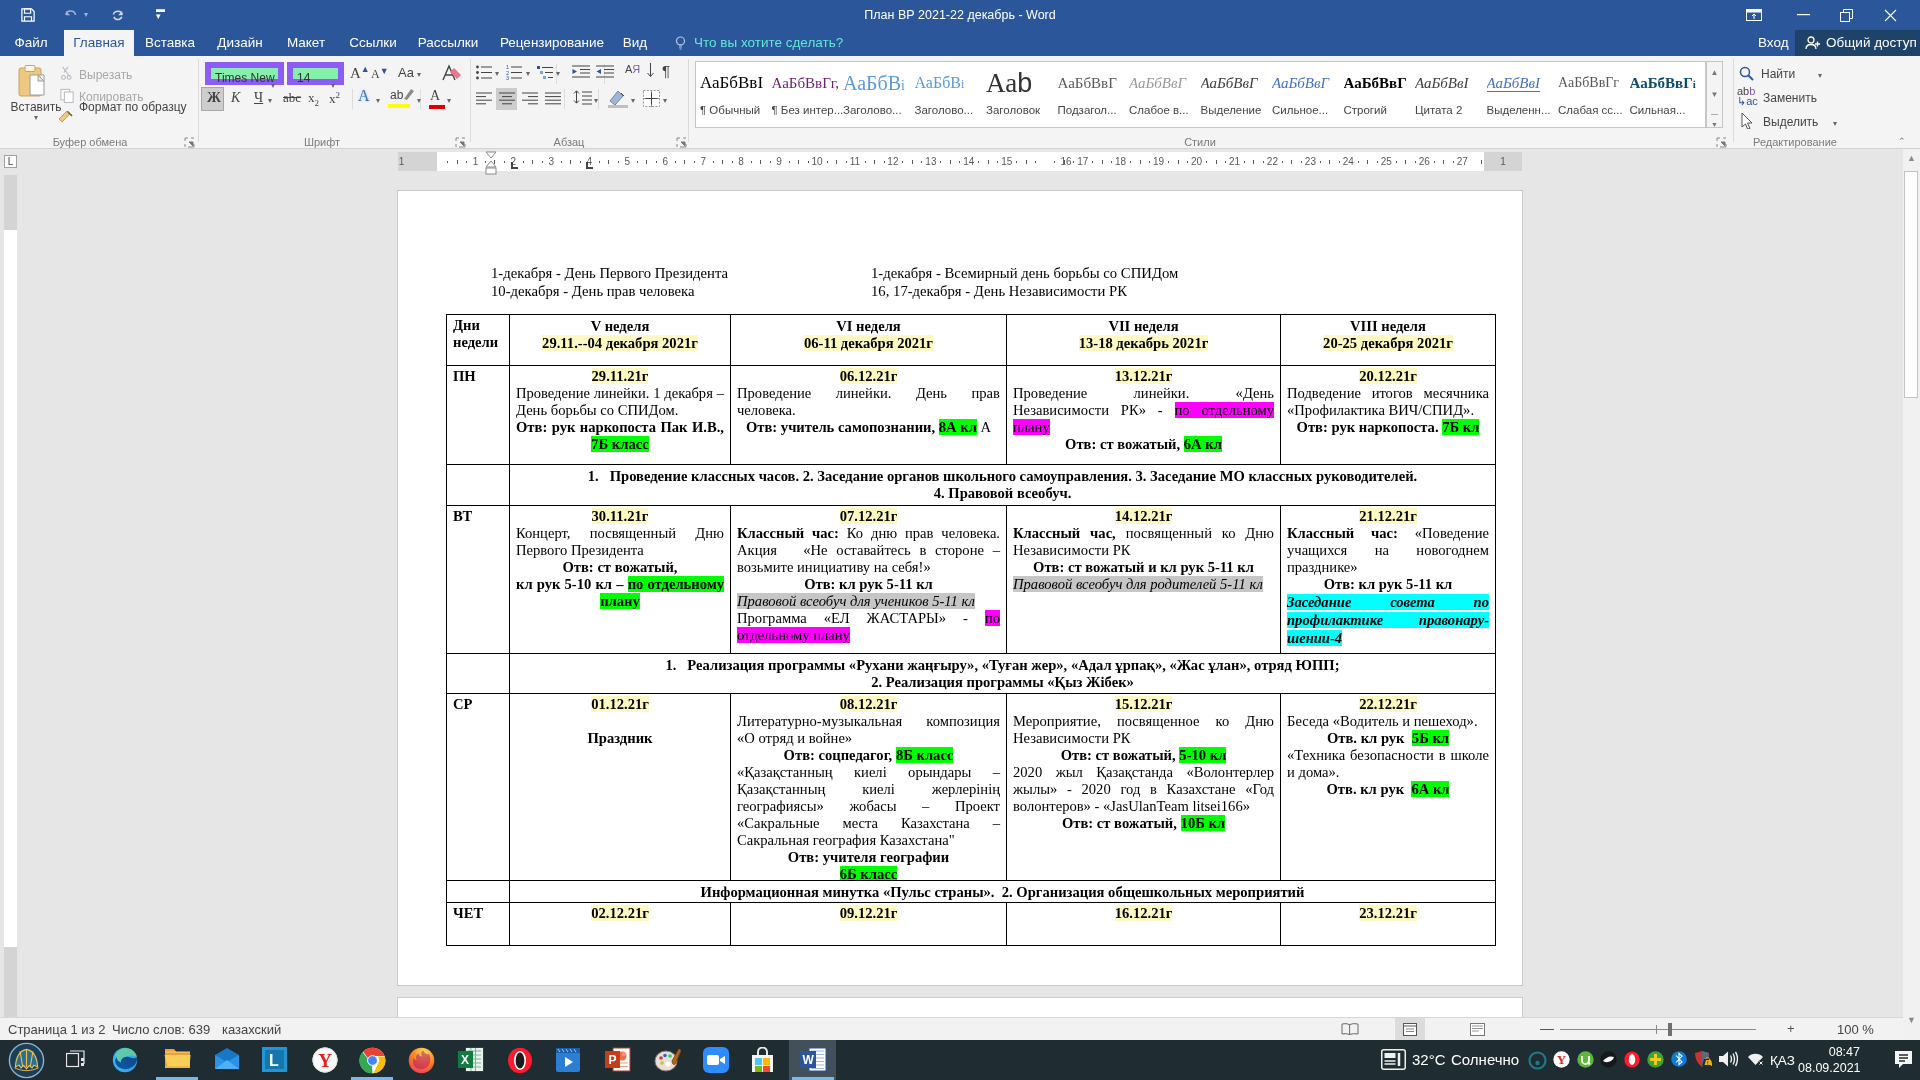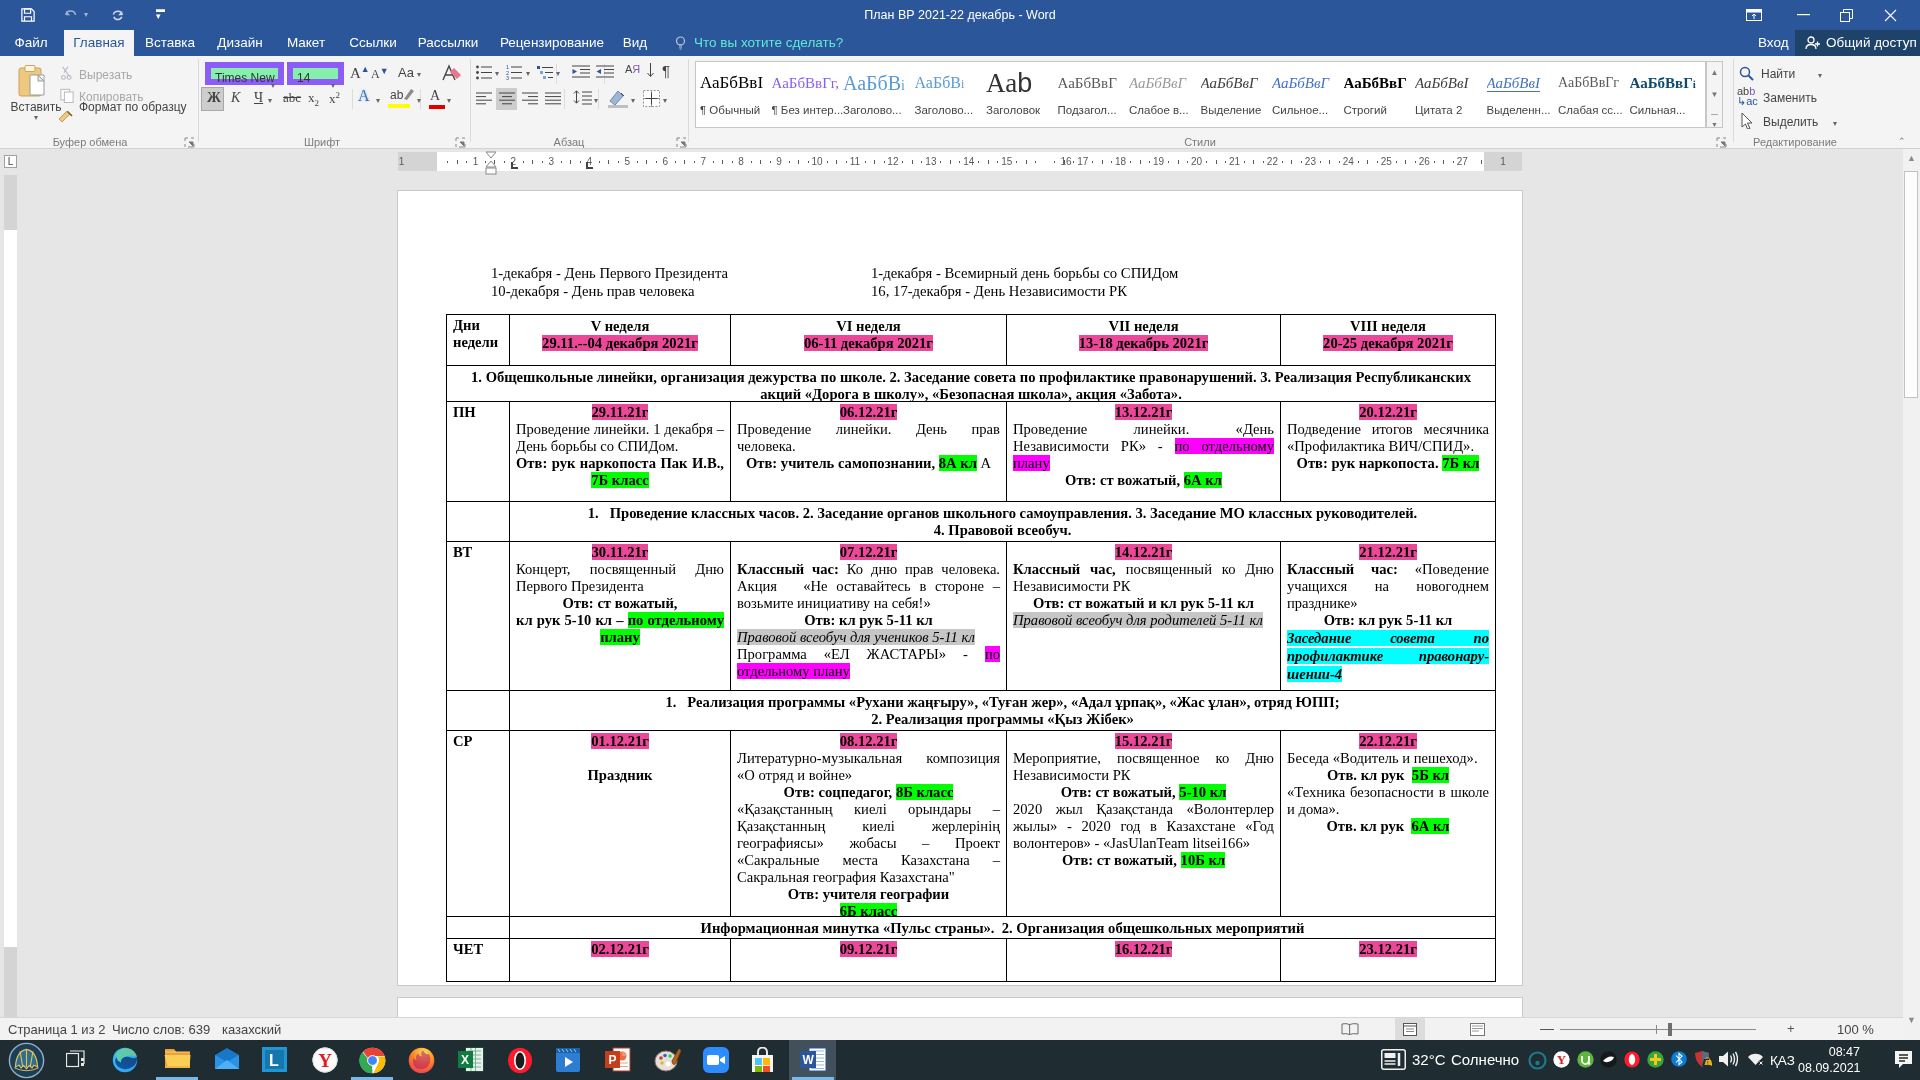--- a/index.html
+++ b/index.html
@@ -41,21 +41,21 @@
 #page1 { position:absolute; left:398px; top:16px; width:1124px; height:794px; background:#fff; box-shadow:0 0 0 1px #c9c9c9; }
 #page2 { position:absolute; left:398px; top:823px; width:1124px; height:100px; background:#fff; box-shadow:0 0 0 1px #c9c9c9; }
 #vruler { position:absolute; left:4px; top:0px; width:13px; height:842px; background:#d4d4d4; }
 #vruler .white { position:absolute; left:0; top:55px; width:13px; height:717px; background:#fff; }
 #doccontent { position:absolute; left:0; top:0; width:1124px; height:794px; font-family:"Liberation Serif", serif; color:#000; }
 .line { height:17px; line-height:17px; font-size:14.6px; }
 .jl { text-align:justify; text-align-last:justify; }
 .ctr { text-align:center; }
 .b { font-weight:bold; }
 .i { font-style:italic; }
-.hY { background:#ec4899; }
+.hY { background:#fef9c3; }
 .hG { background:#00ff00; }
 .hM { background:#ff00ff; }
 .hC { background:#00ffff; }
 .hGr { background:#c6c6c6; }
 
 #doctable { position:absolute; left:48px; top:122.5px; border-collapse:collapse; table-layout:fixed; }
 #doctable td { border:1px solid #000; vertical-align:top; padding:0; overflow:hidden; }
 .cellpad { padding:2px 6px 0 6px; overflow:hidden; }
 
 #statusbar { left:0; top:1017px; width:1903px; height:23px; background:#f2f2f2; border-top:1px solid #d6d6d6; font-size:13px; color:#444; }
@@ -264,21 +264,21 @@
   <div class="grplabel" style="left:529px; width:80px;">Абзац</div>
   <svg class="launcher" style="left:676px;" width="11" height="11" viewBox="0 0 11 11">
       <path d="M1 4 V1 h3 M7 1 h3 M1 7 v3 M4 10 h3 M10 7 v3 h-3" stroke="#888" fill="none"></path>
       <path d="M5 5 h4 v4 z M5 5 l4 4" stroke="#777" fill="#777"></path>
     </svg>
   <div class="grpsep" style="left:688px;"></div>
 
   <div class="sbtn" style="left:695px; top:5px; width:1011px; height:67px; background:#fff; border:1px solid #c6c6c6;"></div>
   <div class="sbtn" style="left:700px; top:8px; width:70px; height:38px; font-family:'Liberation Serif',serif; font-size:17px; color:#000; text-align:left; line-height:38px; overflow:hidden; white-space:nowrap;">АаБбВвІ</div>
 <div class="sbtn" style="left:700px; top:48px; width:72px; font-size:11.5px; color:#444; white-space:nowrap; overflow:hidden;">¶ Обычный</div>
-<div class="sbtn" style="left:771.5px; top:8px; width:70px; height:38px; font-family:'Liberation Serif',serif; font-size:15px; color:#8b5cf6; text-align:left; line-height:38px; overflow:hidden; white-space:nowrap;">АаБбВвГг,</div>
+<div class="sbtn" style="left:771.5px; top:8px; width:70px; height:38px; font-family:'Liberation Serif',serif; font-size:15px; color:#701a75; text-align:left; line-height:38px; overflow:hidden; white-space:nowrap;">АаБбВвГг,</div>
 <div class="sbtn" style="left:771.5px; top:48px; width:72px; font-size:11.5px; color:#444; white-space:nowrap; overflow:hidden;">¶ Без интер...</div>
 <div class="sbtn" style="left:843.0px; top:8px; width:70px; height:38px; font-family:'Liberation Serif',serif; font-size:20px; color:#5b9bd5; font-weight:400; text-align:left; line-height:38px; overflow:hidden; white-space:nowrap;">АаБбВ<span style="font-size:14px">і</span></div>
 <div class="sbtn" style="left:843.0px; top:48px; width:72px; font-size:11.5px; color:#444; white-space:nowrap; overflow:hidden;">Заголово...</div>
 <div class="sbtn" style="left:914.5px; top:8px; width:70px; height:38px; font-family:'Liberation Serif',serif; font-size:16px; color:#5b9bd5; text-align:left; line-height:38px; overflow:hidden; white-space:nowrap;">АаБбВ<span style="font-size:12px">і</span></div>
 <div class="sbtn" style="left:914.5px; top:48px; width:72px; font-size:11.5px; color:#444; white-space:nowrap; overflow:hidden;">Заголово...</div>
 <div class="sbtn" style="left:986.0px; top:8px; width:70px; height:38px; font-family:'Liberation Serif',serif; font-size:27px; color:#333; text-align:left; line-height:38px; overflow:hidden; white-space:nowrap;">Аа<span style="font-family:Liberation Sans">b</span></div>
 <div class="sbtn" style="left:986.0px; top:48px; width:72px; font-size:11.5px; color:#444; white-space:nowrap; overflow:hidden;">Заголовок</div>
 <div class="sbtn" style="left:1057.5px; top:8px; width:70px; height:38px; font-family:'Liberation Serif',serif; font-size:15px; color:#5a5a5a; text-align:left; line-height:38px; overflow:hidden; white-space:nowrap;">АаБбВвГ</div>
 <div class="sbtn" style="left:1057.5px; top:48px; width:72px; font-size:11.5px; color:#444; white-space:nowrap; overflow:hidden;">Подзагол...</div>
 <div class="sbtn" style="left:1129.0px; top:8px; width:70px; height:38px; font-family:'Liberation Serif',serif; font-size:15px; font-style:italic; color:#9a9a9a; text-align:left; line-height:38px; overflow:hidden; white-space:nowrap;">АаБбВвГ</div>
@@ -494,28 +494,20 @@
                   <div class="line b ctr" style="line-height:18px;"><span class="hY">13-18 декабрь 2021г</span></div>
                 </div>
               </td>
               <td>
                 <div class="cellpad" style="height:50px;">
                   <div class="line b ctr" style="line-height:18px;">VIII неделя</div>
                   <div class="line b ctr" style="line-height:18px;"><span class="hY">20-25 декабря 2021г</span></div>
                 </div>
               </td>
             </tr>
-<tr style="height:36.5px;">
-              <td colspan="5">
-                <div class="cellpad" style="height:35.5px;">
-                  <div class="line b ctr" style="line-height:18px;">1. Общешкольные линейки, организация дежурства по школе. 2. Заседание совета по профилактике правонарушений. 3. Реализация Республиканских</div>
-                  <div class="line b ctr" style="line-height:18px;">акций «Дорога в школу», «Безопасная школа», акция «Забота».</div>
-                </div>
-              </td>
-            </tr>
 <tr style="height:98.5px;">
               <td>
                 <div class="cellpad" style="height:98.5px;">
                   <div class="line b">ПН</div>
                 </div>
               </td>
               <td>
                 <div class="cellpad" style="height:98.5px;">
                   <div class="line b ctr"><span class="hY">29.11.21г</span></div>
                   <div class="line jl" style="letter-spacing: -0.034px;">Проведение линейки. 1 декабря –</div>

